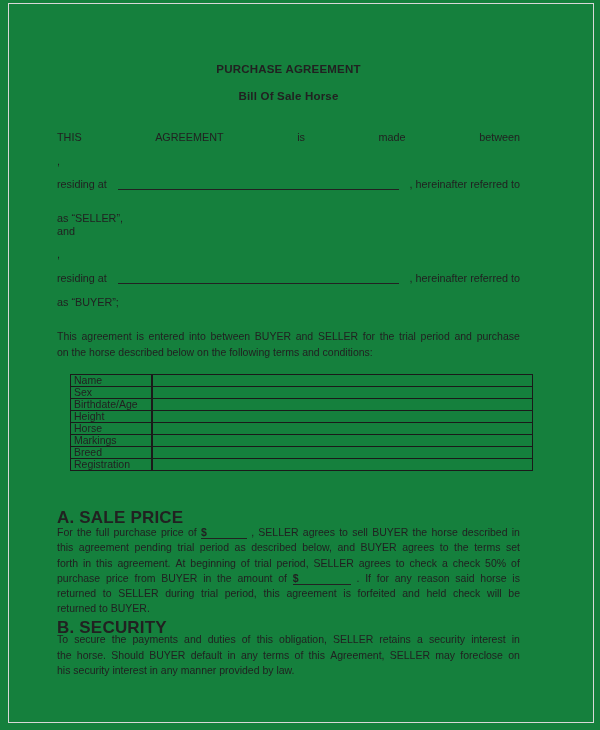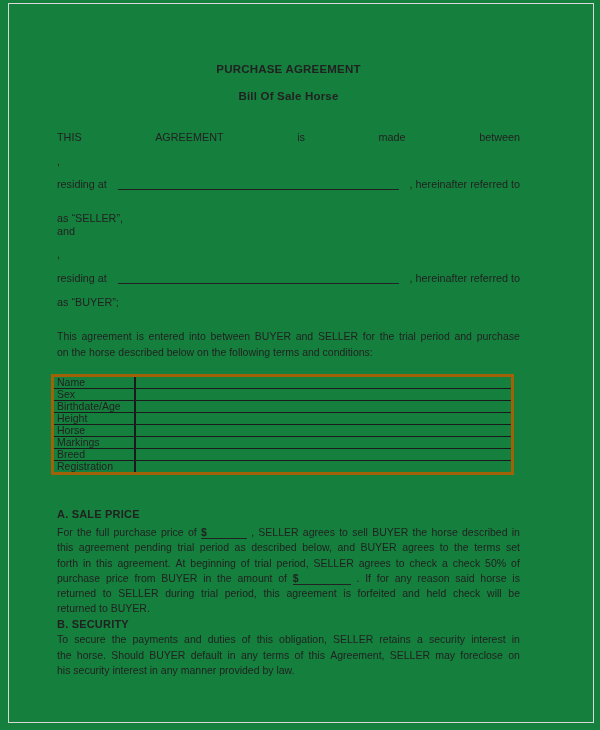--- a/index.html
+++ b/index.html
@@ -4,33 +4,33 @@
 <style>
   html,body{margin:0;padding:0;}
   body{
     width:600px;height:730px;position:relative;background:#ffffff;
     font-family:"Liberation Sans",sans-serif;color:#212121;overflow:hidden;
   }
   .page{position:absolute;inset:0;background:#15803d;}
   .page-edge{position:absolute;left:8px;top:3px;width:584px;height:718px;border:1px solid #d8d8d8;pointer-events:none;}
   .title{position:absolute;left:57px;width:463px;text-align:center;font-weight:bold;font-size:11.5px;letter-spacing:.2px;}
   .line{position:absolute;left:57px;width:463px;font-size:10.8px;height:15px;}
-  .heading{position:absolute;left:57px;width:463px;font-weight:bold;font-size:11px;letter-spacing:.2px;}
+  .heading{position:absolute;left:57px;width:463px;font-weight:bold;font-size:17px;letter-spacing:.2px;}
   .para{position:absolute;left:57px;width:463px;font-size:10.5px;}
   .pline{height:15.3px;white-space:nowrap;}
   .sec .pline{height:15.5px;}
   .intro .pline{height:15.5px;}
   .jline{display:flex;justify-content:space-between;align-items:flex-start;white-space:normal;}
   .resline{display:flex;align-items:flex-start;gap:8px;}
   .fill-line{flex:1;border-bottom:1px solid #222;align-self:flex-end;height:1px;margin:0 3px 3px 3px;}
   .blank{display:inline-block;border-bottom:1px solid #222;height:12px;line-height:12px;}
   .blank b{font-weight:bold;}
   .blank1{width:46px;}
   .blank2{width:58px;}
-  .horse-table{position:absolute;left:51px;top:374px;width:463px;border-collapse:collapse;table-layout:fixed;border:3px solid #a16207;}
+  .horse-table{position:absolute;left:70px;top:374px;width:463px;border-collapse:collapse;table-layout:fixed;border:1px solid #a16207;}
   .horse-table td{border:1px solid #1a1a1a;height:11px;padding:0 0 0 3px;font-size:10.5px;line-height:11px;vertical-align:middle;overflow:hidden;}
   .horse-table td.label-cell{width:77px;border-right-width:2px;}
 </style>
 </head>
 <body>
 
 <div class="page">
   <div class="page-edge"></div>
 
   <div class="title" style="top:63px">PURCHASE AGREEMENT</div>

